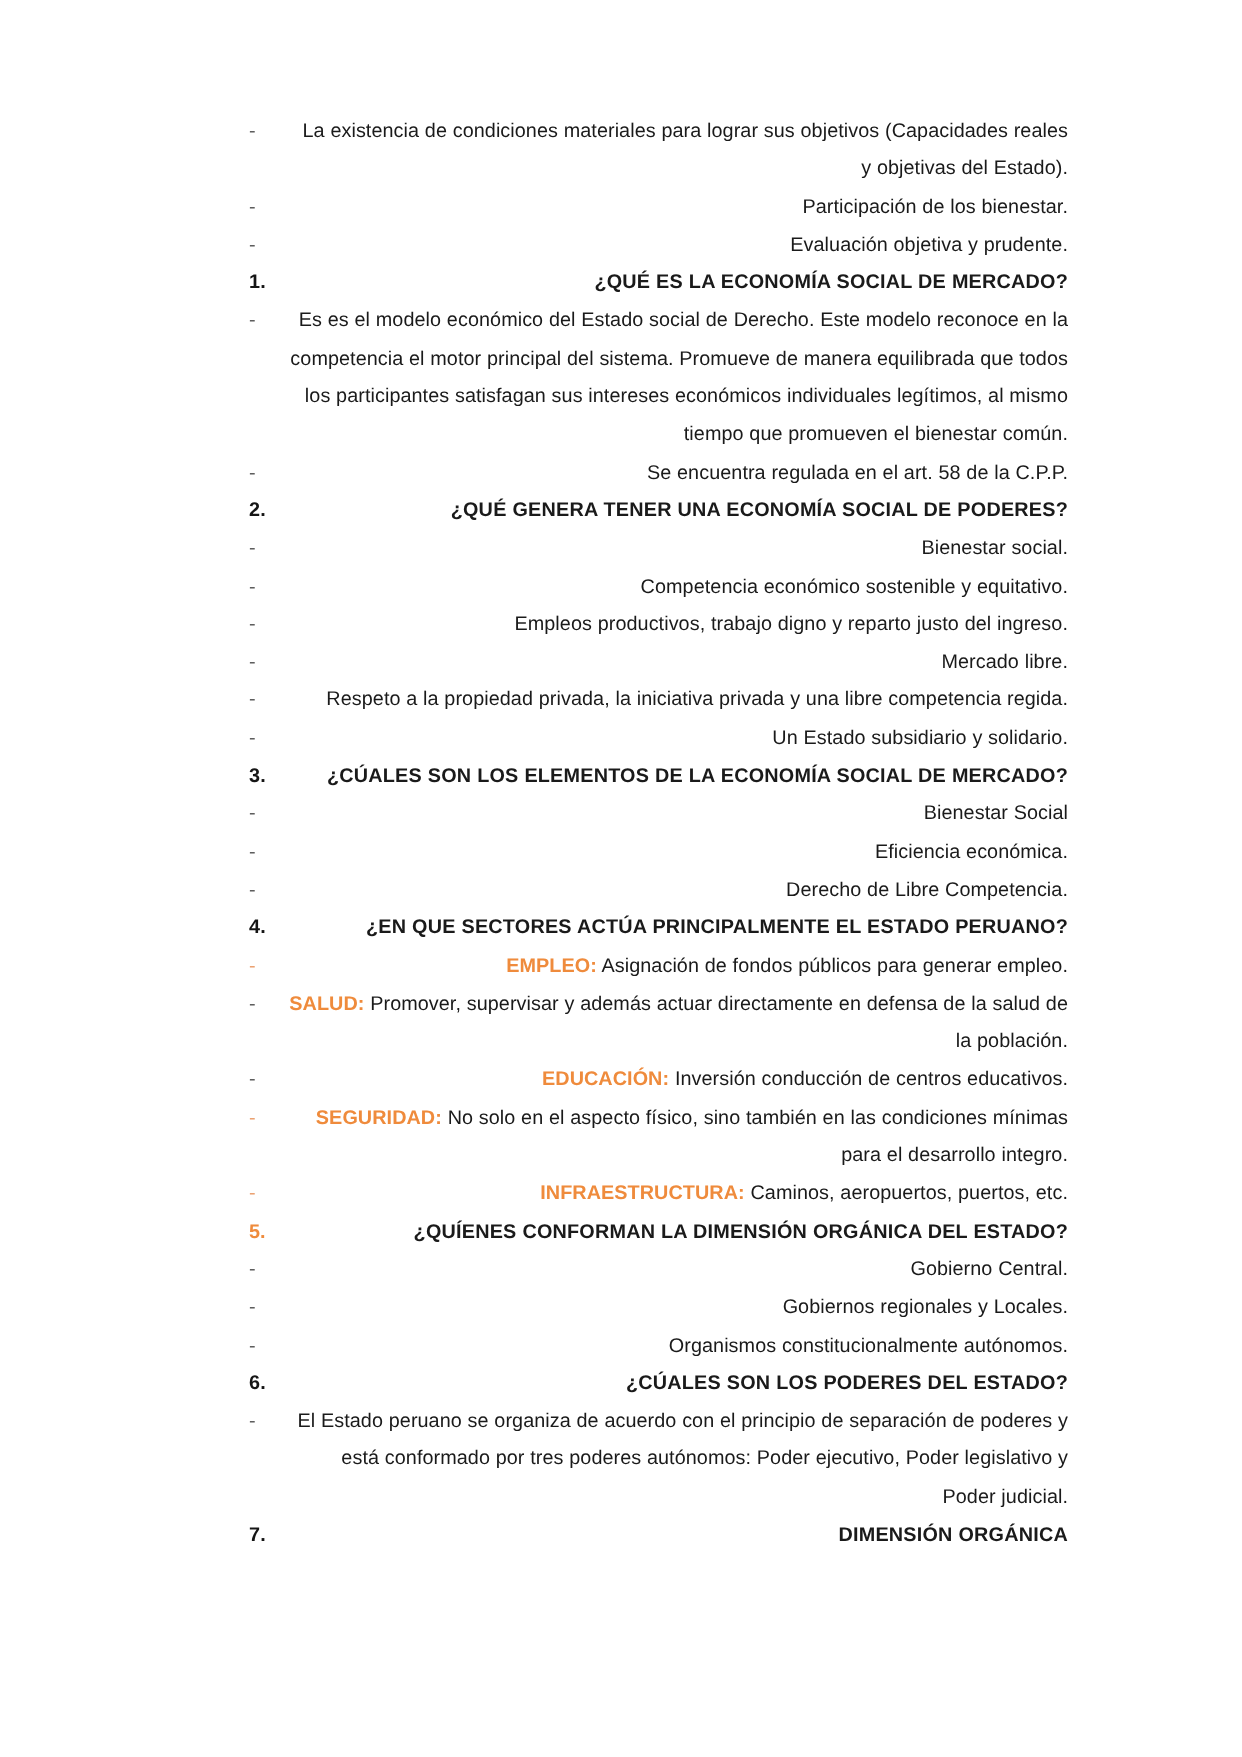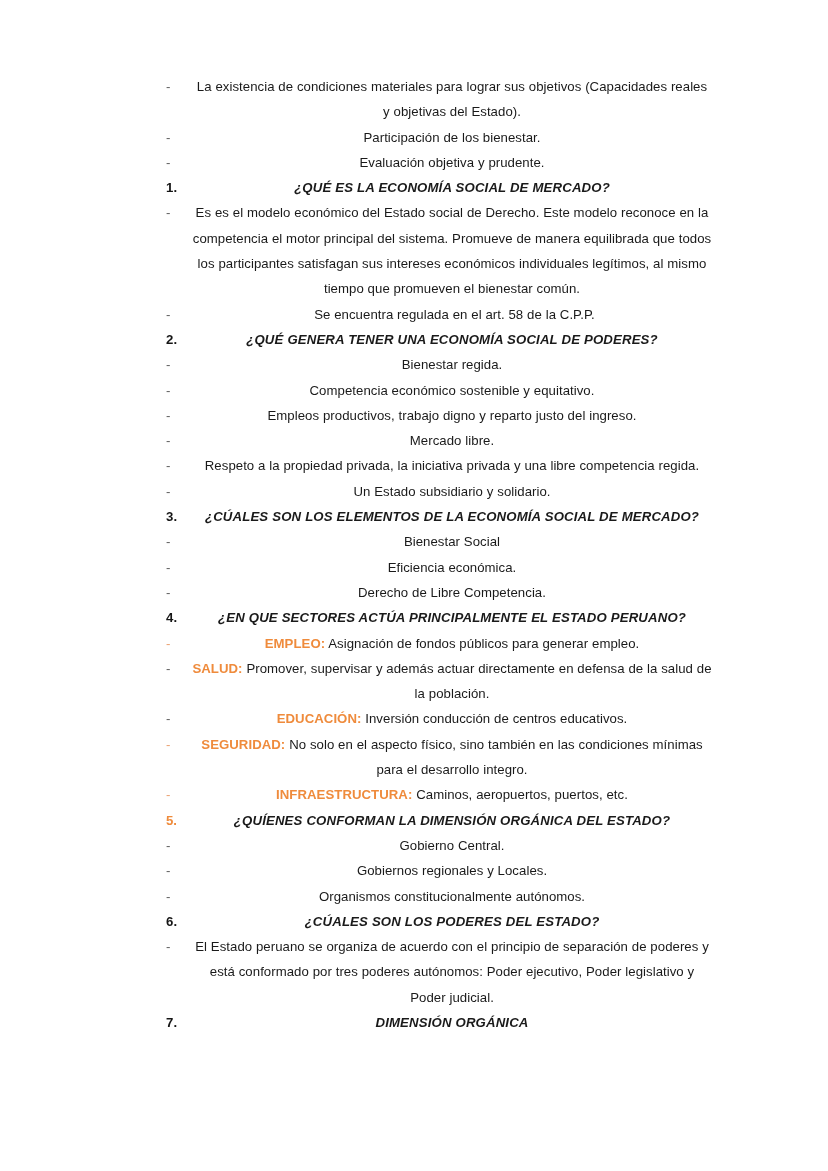--- a/index.html
+++ b/index.html
@@ -51,39 +51,38 @@
   .marker.num-accent {
     font-weight: bold;
     color: #ef8b3c;
   }
   .marker.dash-accent {
     color: #eba272;
   }
   .txt {
     flex: 1 1 auto;
     min-width: 0;
-    text-align: center;
+    text-align: right;
     hyphens: none;
     word-spacing: 0.1px;
   }
 
   
   .row.bullet .txt {
     font-weight: normal;
     letter-spacing: 0.05px;
   }
 
   
   .row.question {
     margin-top: 0;
   }
   .row.question .txt {
     font-weight: bold;
     letter-spacing: 0.15px;
-    font-style: italic;
   }
 
   
   .section-heading {
     font-size: 13.2px;
     line-height: 25.3px;
     font-weight: bold;
     color: #ed1c24;
     letter-spacing: 0.2px;
     margin-top: 11px;
@@ -134,21 +133,21 @@
         <div class="row bullet">
           <span class="marker">-</span>
           <span class="txt"><span class="lead-space"></span><span>Se encuentra regulada en el art. 58 de la C.P.P.</span></span>
         </div>
         <div class="row question">
           <span class="marker num">2.</span>
           <span class="txt">¿QUÉ GENERA TENER UNA ECONOMÍA SOCIAL DE PODERES?</span>
         </div>
         <div class="row bullet">
           <span class="marker">-</span>
-          <span class="txt"><span>Bienestar regida.</span></span>
+          <span class="txt"><span>Bienestar social.</span></span>
         </div>
         <div class="row bullet">
           <span class="marker">-</span>
           <span class="txt"><span>Competencia económico sostenible y equitativo.</span></span>
         </div>
         <div class="row bullet">
           <span class="marker">-</span>
           <span class="txt"><span>Empleos productivos, trabajo digno y reparto justo del ingreso.</span></span>
         </div>
         <div class="row bullet">

